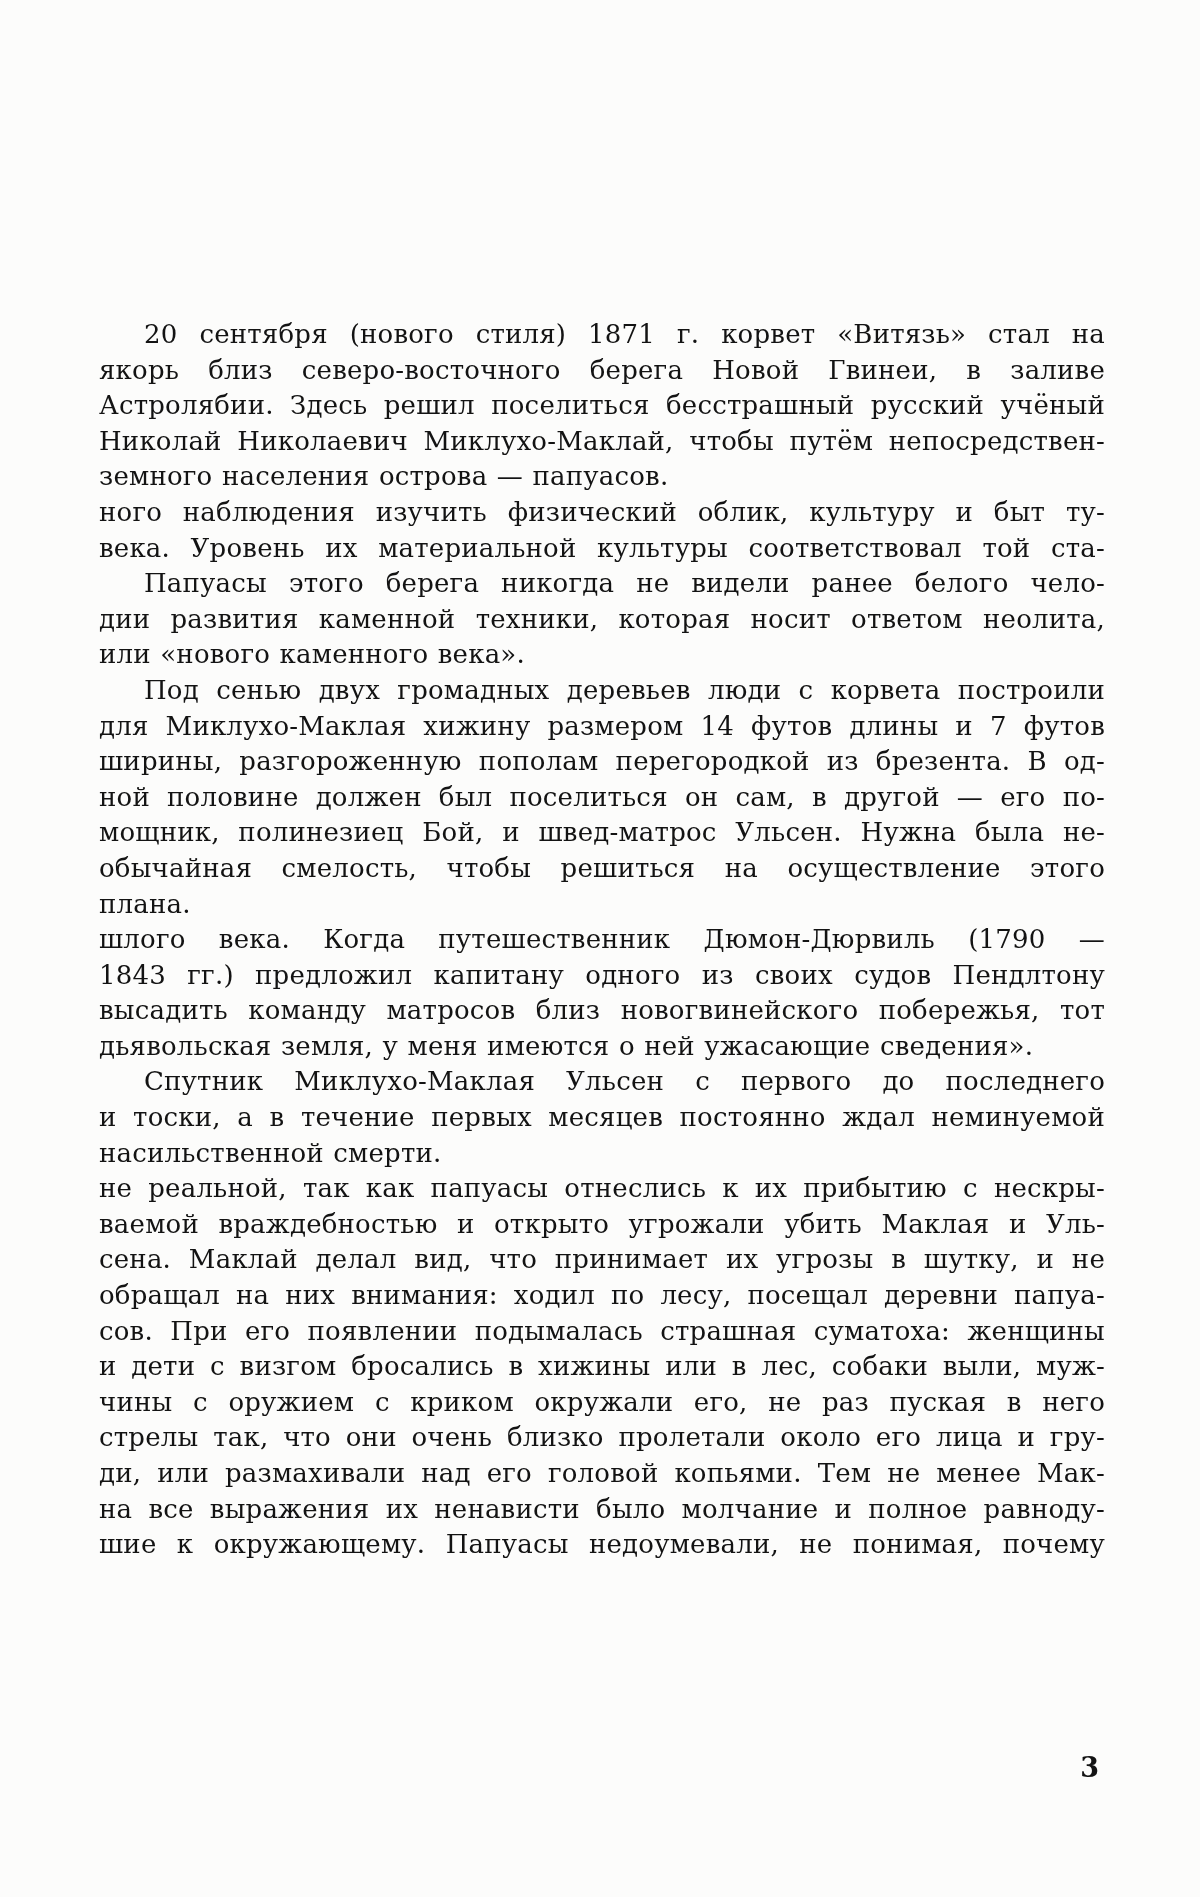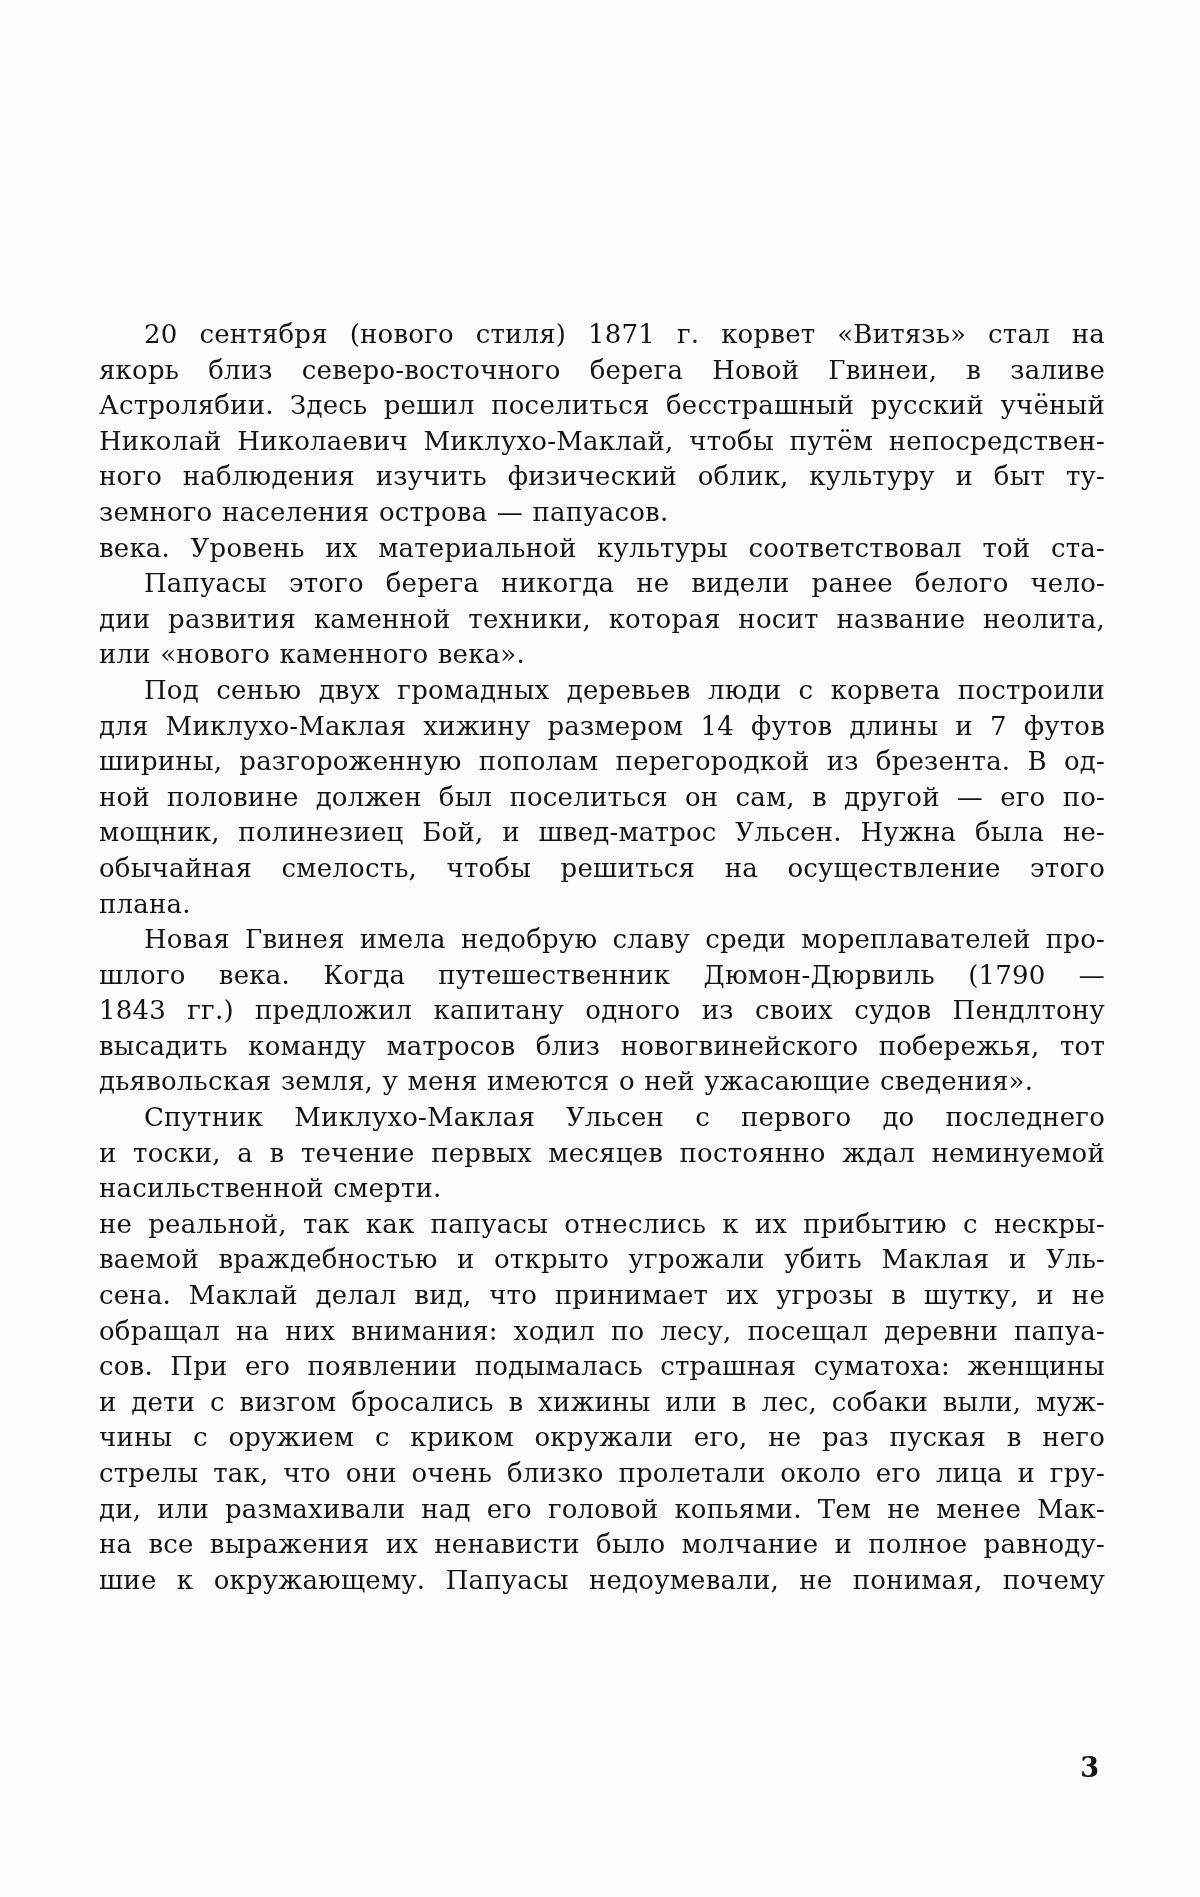--- a/index.html
+++ b/index.html
@@ -51,34 +51,33 @@
 </style>
 </head>
 <body>
 
 <div class="page">
   <div class="text-block">
       <div class="line indent">20 сентября (нового стиля) 1871 г. корвет «Витязь» стал на</div>
       <div class="line">якорь близ северо-восточного берега Новой Гвинеи, в заливе</div>
       <div class="line">Астролябии. Здесь решил поселиться бесстрашный русский учёный</div>
       <div class="line">Николай Николаевич Миклухо-Маклай, чтобы путём непосредствен-</div>
+      <div class="line para-end">земного населения острова — папуасов.</div>
       <div class="line">ного наблюдения изучить физический облик, культуру и быт ту-</div>
-      <div class="line para-end">земного населения острова — папуасов.</div>
       <div class="line">века. Уровень их материальной культуры соответствовал той ста-</div>
       <div class="line indent">Папуасы этого берега никогда не видели ранее белого чело-</div>
-      <div class="line">дии развития каменной техники, которая носит название неолита,</div>
+      <div class="line">дии развития каменной техники, которая носит ответом неолита,</div>
       <div class="line para-end">или «нового каменного века».</div>
       <div class="line indent">Под сенью двух громадных деревьев люди с корвета построили</div>
       <div class="line">для Миклухо-Маклая хижину размером 14 футов длины и 7 футов</div>
       <div class="line">ширины, разгороженную пополам перегородкой из брезента. В од-</div>
       <div class="line">ной половине должен был поселиться он сам, в другой — его по-</div>
       <div class="line">мощник, полинезиец Бой, и швед-матрос Ульсен. Нужна была не-</div>
       <div class="line">обычайная смелость, чтобы решиться на осуществление этого</div>
       <div class="line para-end">плана.</div>
-      <div class="line indent">Новая Гвинея имела недобрую славу среди мореплавателей про-</div>
       <div class="line">шлого века. Когда путешественник Дюмон-Дюрвиль (1790 —</div>
       <div class="line">1843 гг.) предложил капитану одного из своих судов Пендлтону</div>
       <div class="line">высадить команду матросов близ новогвинейского побережья, тот</div>
       <div class="line para-end">дьявольская земля, у меня имеются о ней ужасающие сведения».</div>
       <div class="line indent">Спутник Миклухо-Маклая Ульсен с первого до последнего</div>
       <div class="line">и тоски, а в течение первых месяцев постоянно ждал неминуемой</div>
       <div class="line para-end">насильственной смерти.</div>
       <div class="line">не реальной, так как папуасы отнеслись к их прибытию с нескры-</div>
       <div class="line">ваемой враждебностью и открыто угрожали убить Маклая и Уль-</div>
       <div class="line">сена. Маклай делал вид, что принимает их угрозы в шутку, и не</div>

